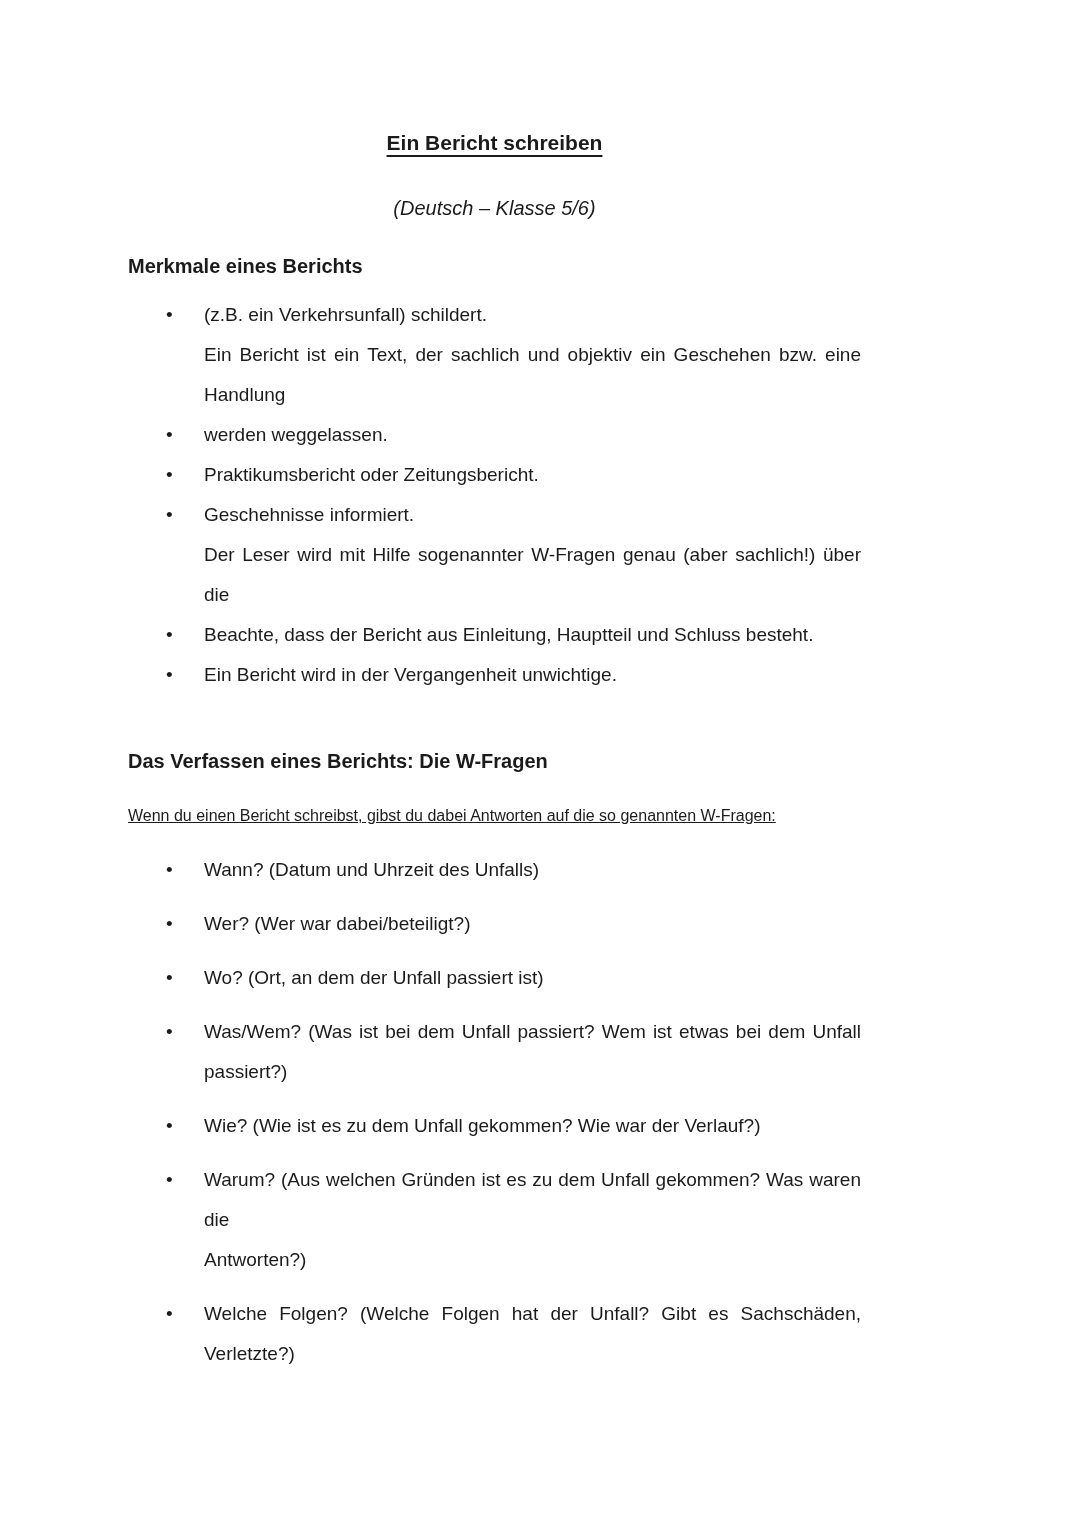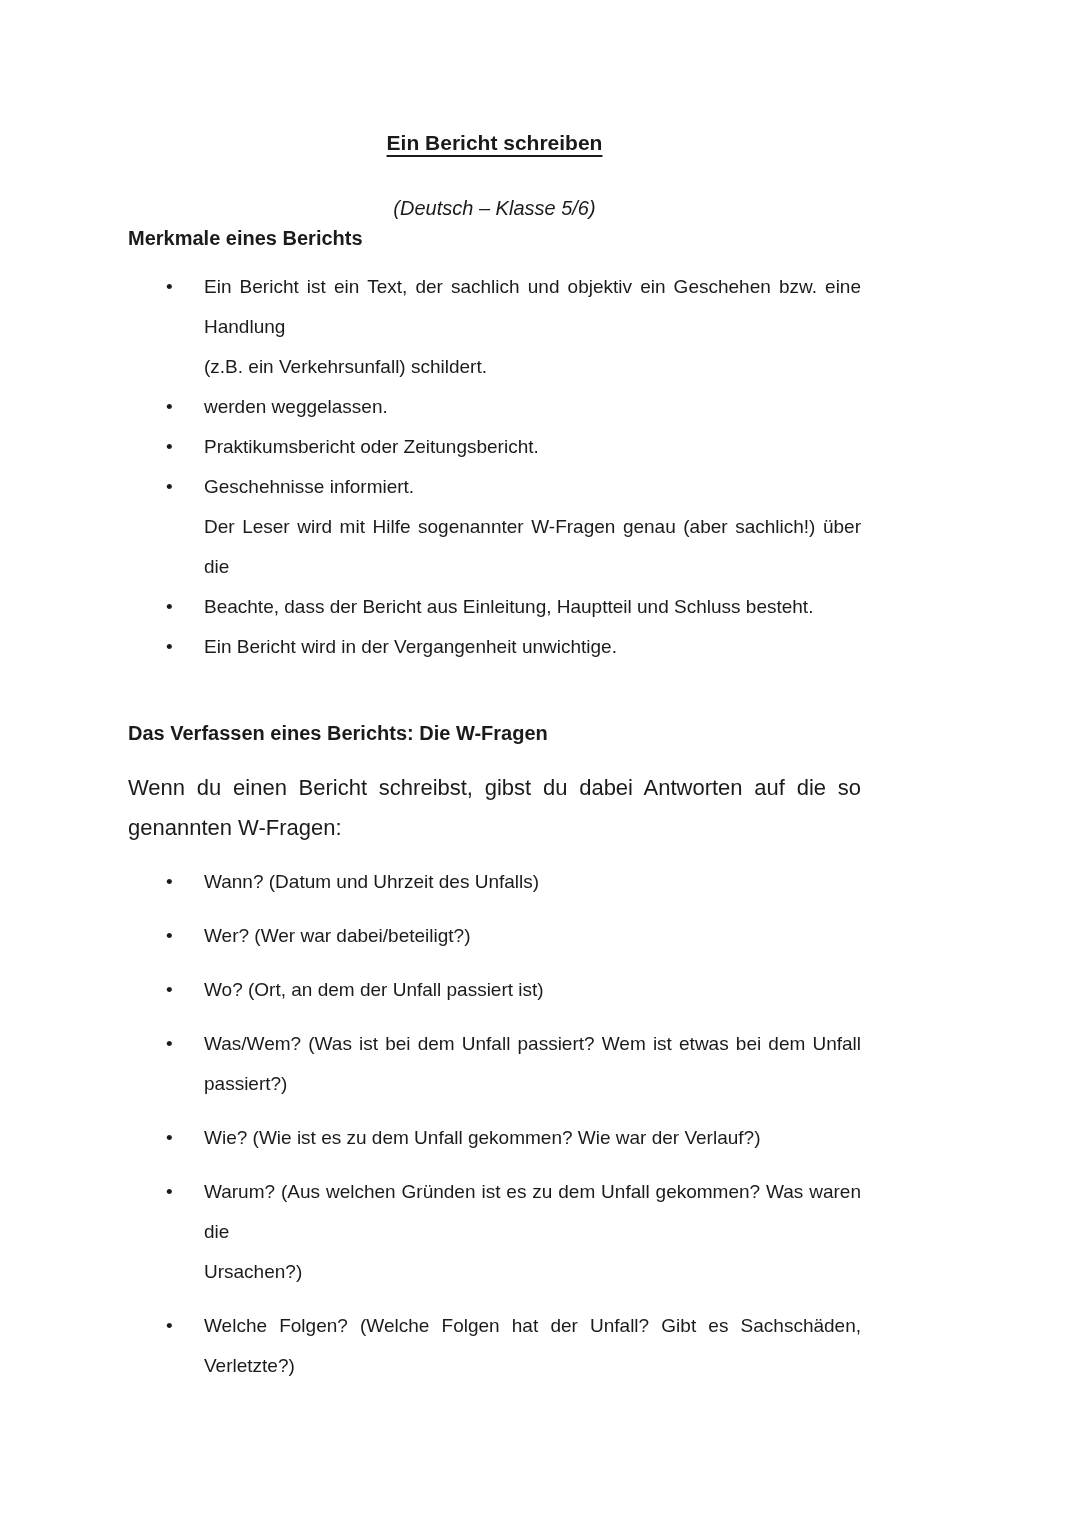--- a/index.html
+++ b/index.html
@@ -30,27 +30,28 @@
     text-align: center;
     font-style: italic;
     font-size: 20px;
     line-height: 30px;
   }
   .sec-heading {
     font-weight: bold;
     font-size: 20px;
     line-height: 30px;
   }
-  .sec1-heading { }
+  .sec1-heading { margin-top: 28px; }
   .sec2-heading { margin-top: 51px; }
   .intro {
     margin-top: 20px;
-    font-size: 22px;
+    font-size: 16px;
     line-height: 40px;
     text-align: justify;
+    text-decoration: underline;
   }
   ul.bullets {
     list-style: none;
     margin: 14px 0 0 0;
     padding: 0;
   }
   ul.bullets li {
     position: relative;
     padding-left: 76px;
     font-size: 19px;
@@ -77,22 +78,22 @@
     <span class="underlined">Ein Bericht schreiben</span>
   </div>
 
   <div class="doc-subtitle">(Deutsch – Klasse 5/6)</div>
 
   <div class="sec-heading sec1-heading">Merkmale eines Berichts</div>
 
   <ul class="bullets">
     <li>
       <span class="marker">•</span>
+      <span class="line">(z.B. ein Verkehrsunfall) schildert.</span>
       <span class="line full">Ein Bericht ist ein Text, der sachlich und objektiv ein Geschehen bzw. eine Handlung</span>
-      <span class="line">(z.B. ein Verkehrsunfall) schildert.</span>
     </li>
     <li>
       <span class="marker">•</span>
       <span class="line">werden weggelassen.</span>
     </li>
     <li>
       <span class="marker">•</span>
       <span class="line">Praktikumsbericht oder Zeitungsbericht.</span>
     </li>
     <li>
@@ -131,21 +132,21 @@
       <span class="marker">•</span>
       <span class="line full">Was/Wem? (Was ist bei dem Unfall passiert? Wem ist etwas bei dem Unfall passiert?)</span>
     </li>
     <li>
       <span class="marker">•</span>
       <span class="line">Wie? (Wie ist es zu dem Unfall gekommen? Wie war der Verlauf?)</span>
     </li>
     <li>
       <span class="marker">•</span>
       <span class="line full">Warum? (Aus welchen Gründen ist es zu dem Unfall gekommen? Was waren die</span>
-      <span class="line">Ursachen?)</span>
+      <span class="line">Antworten?)</span>
     </li>
     <li>
       <span class="marker">•</span>
       <span class="line">Welche Folgen? (Welche Folgen hat der Unfall? Gibt es Sachschäden, Verletzte?)</span>
     </li>
   </ul>
 
 </div>
 
 </body></html>

